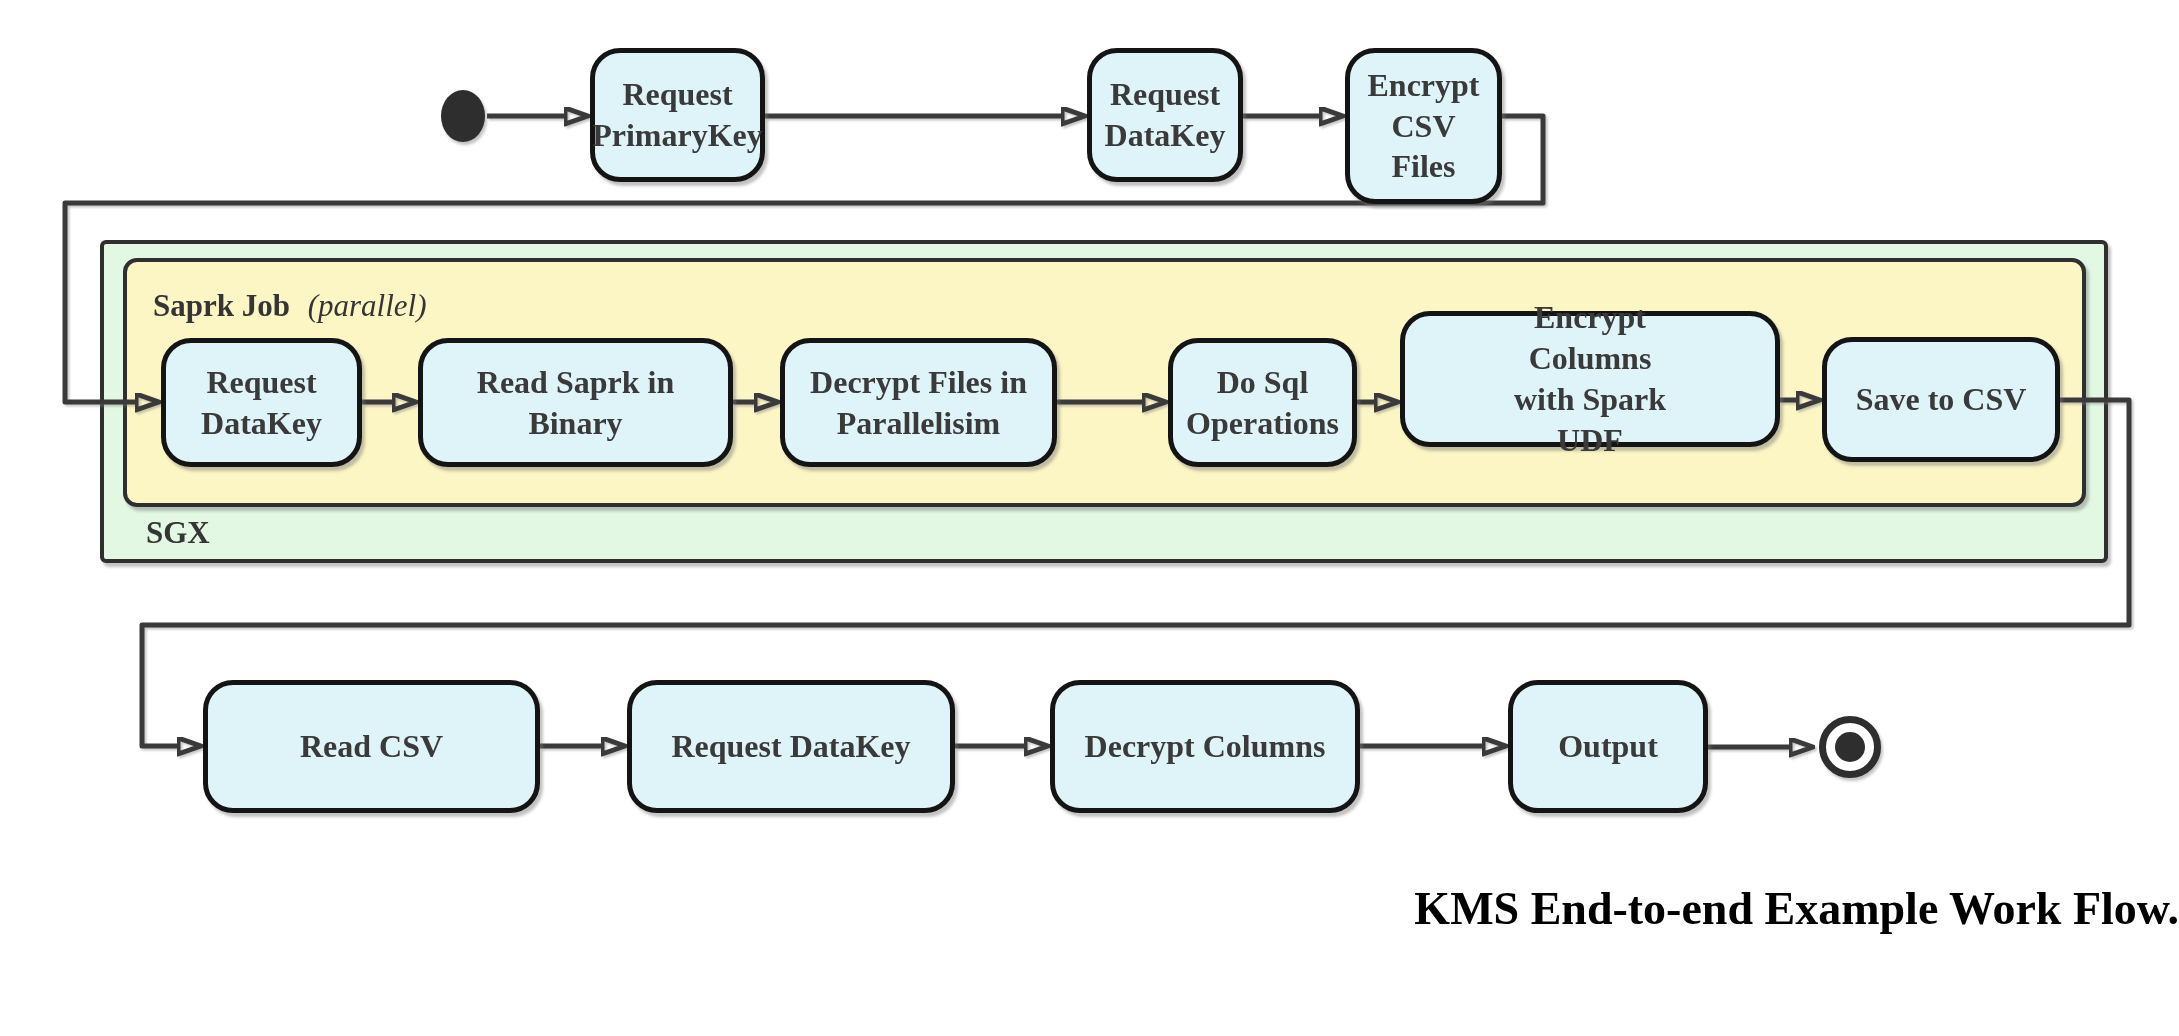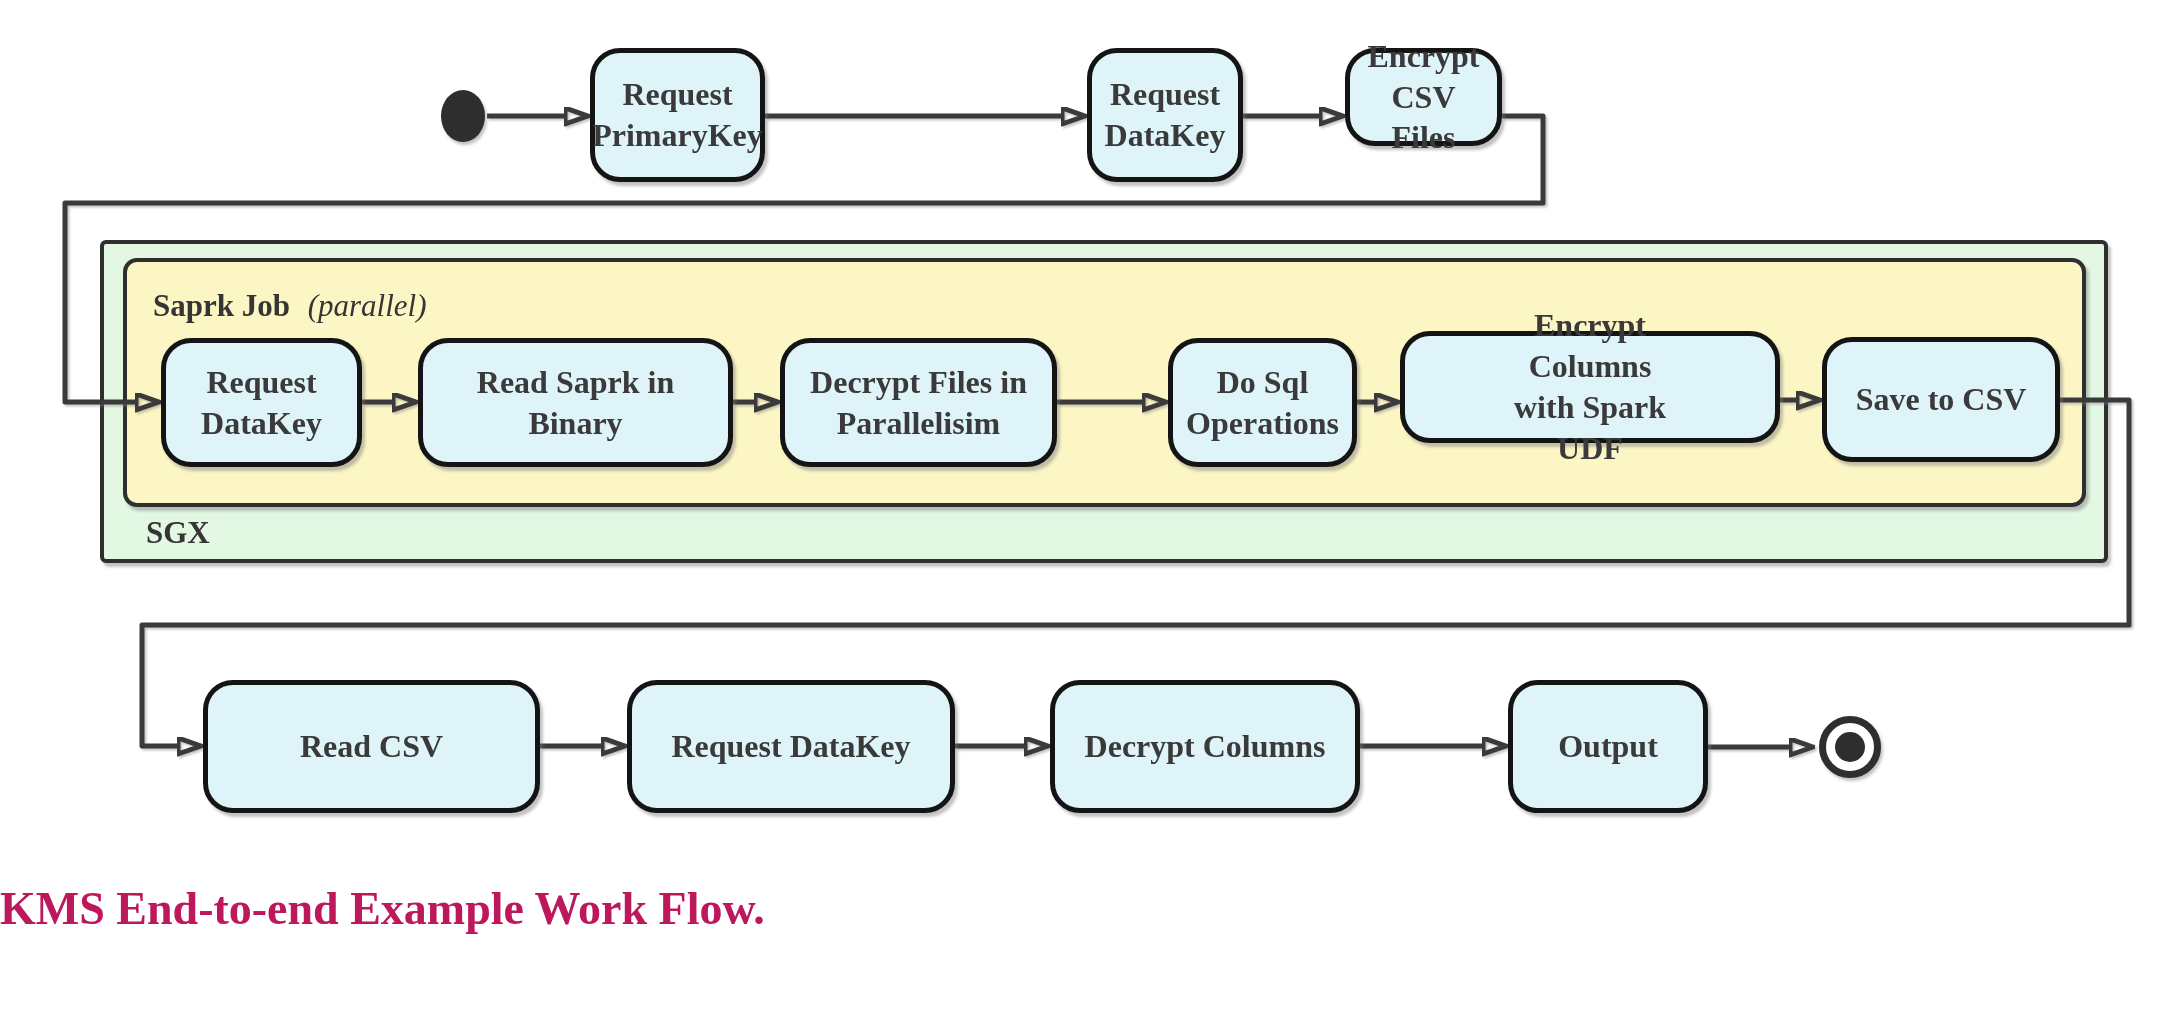--- a/index.html
+++ b/index.html
@@ -37,22 +37,22 @@
   }
   .end-node{
     position:absolute;z-index:3;border:7px solid #2e2e2e;border-radius:50%;
     background:#ffffff;box-sizing:border-box;
     display:flex;align-items:center;justify-content:center;
     box-shadow:2px 3px 3px rgba(120,120,120,0.45);
   }
   .end-node .dot{width:30px;height:30px;background:#2e2e2e;border-radius:50%;}
   
   .caption{
-    position:absolute;left:0;top:882px;width:2179px;text-align:left;
-    font-weight:bold;font-size:46px;color:#be185d;z-index:3;
+    position:absolute;left:0;top:882px;width:2179px;text-align:right;
+    font-weight:bold;font-size:46px;color:#000000;z-index:3;
   }
 </style>
 </head>
 <body>
 
 <div class="container" style="left:100px;top:240px;width:2008px;height:323px;background:#e2f8e3;border-radius:6px;">
   <span class="container-label" style="left:42px;bottom:8px;">SGX</span>
 </div>
 
 <div class="container" style="left:123px;top:258px;width:1963px;height:249px;background:#fcf6c5;border-radius:14px;">
@@ -81,27 +81,27 @@
   <path d="M540,746 L602,746" marker-end="url(#arrow)"></path>
   <path d="M955,746 L1025,746" marker-end="url(#arrow)"></path>
   <path d="M1360,746 L1483,746" marker-end="url(#arrow)"></path>
   <path d="M1708,747 L1790,747" marker-end="url(#arrow)"></path>
 </svg>
 
 <div class="start-node" style="left:441px;top:90px;width:44px;height:52px;"></div>
 
 <div class="node" style="left:590px;top:48px;width:175px;height:134px;padding:0 6px;">Request PrimaryKey</div>
 <div class="node" style="left:1087px;top:48px;width:156px;height:134px;padding:0 6px;">Request DataKey</div>
-<div class="node" style="left:1345px;top:48px;width:157px;height:98px;padding:0 6px;">Encrypt CSV Files</div>
+<div class="node" style="left:1345px;top:48px;width:157px;height:156px;padding:0 6px;">Encrypt CSV Files</div>
 
 <div class="node" style="left:161px;top:338px;width:201px;height:129px;padding:0 10px;">Request DataKey</div>
 <div class="node" style="left:418px;top:338px;width:315px;height:129px;padding:0 38px;">Read Saprk in Binary</div>
 <div class="node" style="left:780px;top:338px;width:277px;height:129px;padding:0 10px;">Decrypt Files in Parallelisim</div>
 <div class="node" style="left:1168px;top:338px;width:189px;height:129px;padding:0 10px;">Do Sql Operations</div>
-<div class="node" style="left:1400px;top:331px;width:380px;height:112px;padding:0 90px;">Encrypt Columns with Spark UDF</div>
+<div class="node" style="left:1400px;top:311px;width:380px;height:136px;padding:0 90px;">Encrypt Columns with Spark UDF</div>
 <div class="node" style="left:1822px;top:337px;width:238px;height:125px;padding:0 10px;">Save to CSV</div>
 
 <div class="node" style="left:203px;top:680px;width:337px;height:133px;padding:17px 12px;">Read CSV</div>
 <div class="node" style="left:627px;top:680px;width:328px;height:133px;padding:0 12px;">Request DataKey</div>
 <div class="node" style="left:1050px;top:680px;width:310px;height:133px;padding:0 18px;">Decrypt Columns</div>
 <div class="node" style="left:1508px;top:680px;width:200px;height:133px;padding:0 12px;">Output</div>
 
 <div class="end-node" style="left:1819px;top:716px;width:62px;height:62px;">
   <div class="dot"></div>
 </div>

